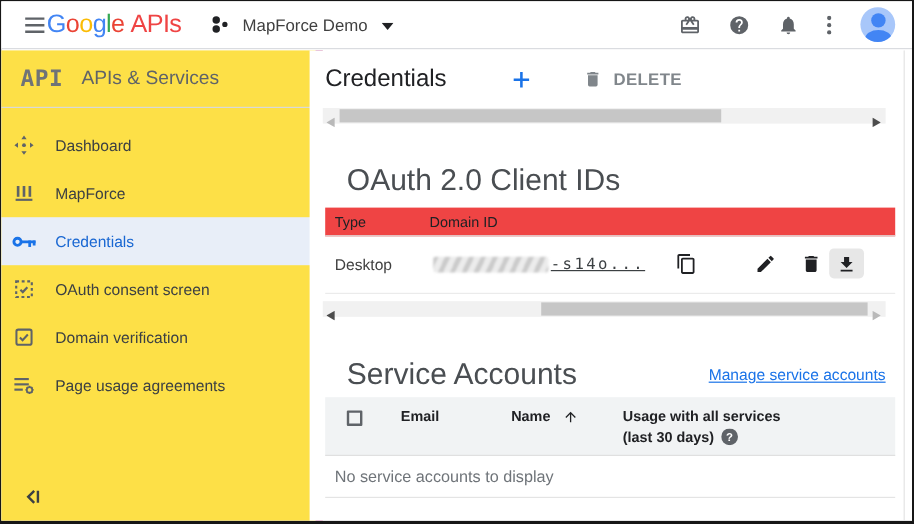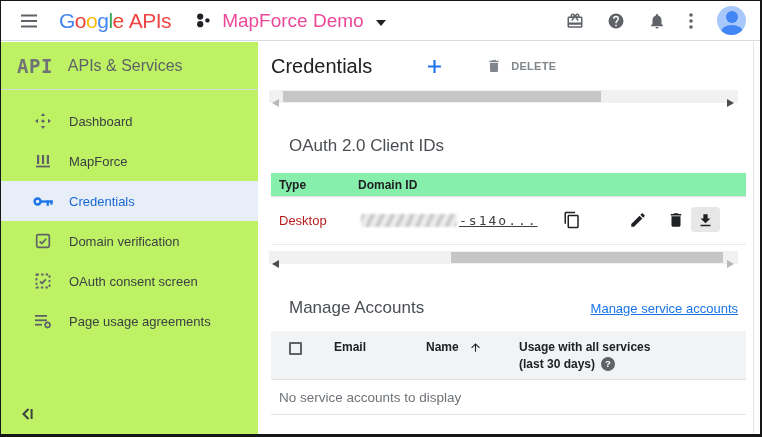--- a/index.html
+++ b/index.html
@@ -9,74 +9,74 @@
     background:#fff; font-family:"Liberation Sans", sans-serif;
     border:1px solid #161616; border-right-width:2px; border-bottom-width:3px;
   }
   
   .topbar {
     position:absolute; top:0; left:0; right:0; height:40px;
     display:flex; align-items:center; padding:0 14px 0 18px;
     border-bottom:1px solid #dadce0; background:#fff;
   }
   .hamburger { width:20px; height:20px; cursor:pointer; display:flex; align-items:center; }
-  .glogo { margin-left:20px; font-size:21px; font-weight:500; letter-spacing:-0.5px; display:flex; align-items:center;text-align:right; }
+  .glogo { font-size:21px; font-weight:500; letter-spacing:-0.5px; display:flex; align-items:center;text-align:right; }
   .glogo-suffix { color:#ef4444; margin-left:5px; font-weight:400; }
   .project-chip { display:flex; align-items:center; margin-left:24px; cursor:pointer; }
-  .project-name { margin-left:10px; font-size:19px; color:#ec4899;text-align:center; }
+  .project-name { margin-left:10px; font-size:14px; color:#404040;text-align:center; }
   .caret { margin-left:12px; }
   .topbar-spacer { flex:1; }
   .tb-iconbtn { width:26px; height:26px; display:flex; align-items:center; justify-content:center; margin-left:15px; cursor:pointer; }
   .avatar { width:29px; height:29px; border-radius:50%; overflow:hidden; background:#a8c7fa; margin-left:13px; position:relative; cursor:pointer; }
   .avatar .head { position:absolute; left:8.5px; top:5px; width:12px; height:12px; border-radius:50%; background:#4285f4; }
   .avatar .body { position:absolute; left:3.5px; top:19px; width:22px; height:14px; border-radius:50%; background:#4285f4; }
 
   
   .sidebar {
     position:absolute; top:41px; left:0; width:268px; bottom:0;
-    background:#bef264; border-right:6px solid #a21caf;
+    background:#fde047; border-right:6px solid #a21caf;
   }
   .sidebar-header { height:48px; display:flex; align-items:center; padding-left:16px; border-bottom:1px solid #d9d9d9; }
   .api-logo { font-family:"DejaVu Sans Mono", monospace; font-weight:bold; font-size:19px; color:#6f7377; letter-spacing:0.5px; }
   .sidebar-title { margin-left:15px; font-size:16px; color:#5f6368; }
   .nav { padding-top:11px; }
-  .nav-item { height:40px; display:flex; align-items:center; padding-left:31px; cursor:pointer; }
+  .nav-item { height:40px; display:flex; align-items:center; padding-left:8px; cursor:pointer; }
   .nav-item .icon-box { width:22px; display:flex; justify-content:center; align-items:center; }
   .nav-label { margin-left:15px; font-size:13px; color:#3c4043; }
   .nav-item.selected { background:#e8eef8; }
   .nav-item.selected .nav-label { color:#1967d2; }
   .collapse-btn { position:absolute; left:18px; bottom:10px; cursor:pointer; width:18px; height:18px; }
 
   
   .main { position:absolute; top:41px; left:257px; right:0; bottom:0; background:#fff; }
   .main-vline { position:absolute; top:0; bottom:0; right:6px; width:1px; background:#e4e4e4; }
   .page-header { position:absolute; top:0; left:0; right:0; height:48px; display:flex; align-items:center; padding-left:13px; }
   .page-title { font-size:20px; color:#202124; }
   .create-btn { display:flex; align-items:center; margin-left:55px; cursor:pointer; background:none; border:none; padding:0; font-family:inherit; }
   .create-btn .lbl { margin-left:9px; font-size:13px; font-weight:bold; letter-spacing:0.3px; color:#1a73e8; }
   .delete-btn { display:flex; align-items:center; margin-left:44px; cursor:pointer; background:none; border:none; padding:0; font-family:inherit; }
-  .delete-btn .lbl { margin-left:9px; font-size:11px; font-weight:bold; letter-spacing:0.3px; color:#80868b; }
+  .delete-btn .lbl { margin-left:9px; font-size:14px; font-weight:bold; letter-spacing:0.3px; color:#80868b; }
 
   .hscroll { position:absolute; height:13px; background:#f1f1f1; }
   .hs1 { top:48px; left:11px; width:469px; }
   .hs2 { top:209px; left:11px; width:469px; }
   .sb-thumb { position:absolute; top:1px; height:11px; background:#c6c6c6; cursor:pointer; }
   .hs1 .sb-thumb { left:14px; width:318px; }
   .hs2 .sb-thumb { left:182px; width:272px; }
   .sb-arrow { position:absolute; top:3px; width:8px; height:8px; cursor:pointer; }
   .sb-arrow.l { left:3px; } .sb-arrow.r { right:3px; }
 
-  .section-title { font-size:17px; color:#4a4e52; }
+  .section-title { font-size:25px; color:#4a4e52; }
   .oauth-title { position:absolute; top:94px; left:31px; }
 
   .oauth-table { position:absolute; top:131px; left:13px; width:475px; }
-  .thead { height:24px; display:flex; align-items:center; background:#86efac; border-bottom:1px solid #e0e0e0; font-size:12px; font-weight:bold; color:#202124; }
+  .thead { height:24px; display:flex; align-items:center; background:#ef4444; border-bottom:1px solid #e0e0e0; font-size:12px; font-weight:normal; color:#202124; }
   .thead .c-type { padding-left:8px; width:87px; }
   .orow { position:relative; height:48px; border-bottom:1px solid #ebebeb; }
-  .cell-type { position:absolute; left:8px; top:16px; font-size:13px; color:#b91c1c; }
+  .cell-type { position:absolute; left:8px; top:16px; font-size:13px; color:#404040; }
   .redacted { position:absolute; left:90px; top:17px; width:96px; height:13px; border-radius:2px;
     background:repeating-linear-gradient(115deg,#cbcbcb 0 4px,#ececec 4px 9px); filter:blur(1px); }
   .cid { position:absolute; left:188px; top:16px; font-family:"DejaVu Sans Mono", monospace; font-size:13px; letter-spacing:2px; color:#3c4043;text-decoration:underline; }
   .row-ic { position:absolute; top:14px; cursor:pointer; width:18px; height:18px; }
   .ic-copy { left:292px; } .ic-edit { left:358px; } .ic-del2 { left:396px; }
   .dl-btn { position:absolute; left:420px; top:10px; background:#e7e7e7; border-radius:4px; padding:5px 6px 3px 6px; cursor:pointer; line-height:0; }
 
   .sa-headrow { position:absolute; top:256px; left:31px; width:449px; display:flex; align-items:center; justify-content:space-between; }
   .manage-link { font-size:13px; color:#1a73e8; text-decoration:underline; cursor:pointer; }
 
@@ -183,34 +183,34 @@
               <rect x="7.6" y="5.4" width="12" height="2.3"></rect>
               <rect x="13.6" y="5.4" width="2.3" height="5.4"></rect>
               <rect x="17.3" y="5.4" width="2.3" height="4.2"></rect>
             </svg>
         </span>
         <span class="nav-label">Credentials</span>
       </div>
       <div class="nav-item">
         <span class="icon-box">
           <svg width="16" height="16" viewBox="0 0 16 16">
+              <rect x="1.5" y="1.5" width="13" height="13" fill="none" stroke="#5f6368" stroke-width="1.8" stroke-dasharray="2.4 2.2"></rect>
+              <path d="M5 8.4l2 2 3.8-4" stroke="#5f6368" stroke-width="1.8" fill="none"></path>
+            </svg>
+        </span>
+        <span class="nav-label">OAuth consent screen</span>
+      </div>
+      <div class="nav-item">
+        <span class="icon-box">
+          <svg width="16" height="16" viewBox="0 0 16 16">
               <rect x="1.7" y="1.7" width="12.6" height="12.6" rx="1.5" fill="none" stroke="#5f6368" stroke-width="1.7"></rect>
               <path d="M4.6 8.3l2.2 2.2 4.4-4.8" stroke="#5f6368" stroke-width="1.7" fill="none"></path>
             </svg>
         </span>
         <span class="nav-label">Domain verification</span>
-      </div>
-      <div class="nav-item">
-        <span class="icon-box">
-          <svg width="16" height="16" viewBox="0 0 16 16">
-              <rect x="1.5" y="1.5" width="13" height="13" fill="none" stroke="#5f6368" stroke-width="1.8" stroke-dasharray="2.4 2.2"></rect>
-              <path d="M5 8.4l2 2 3.8-4" stroke="#5f6368" stroke-width="1.8" fill="none"></path>
-            </svg>
-        </span>
-        <span class="nav-label">OAuth consent screen</span>
       </div>
       <div class="nav-item">
         <span class="icon-box">
           <svg width="18" height="16" viewBox="0 0 18 16" fill="#5f6368">
               <rect x="1" y="2" width="12" height="1.8"></rect>
               <rect x="1" y="6.4" width="12" height="1.8"></rect>
               <rect x="1" y="10.8" width="7" height="1.8"></rect>
               <circle cx="13.6" cy="11.9" r="2.3" fill="none" stroke="#5f6368" stroke-width="1.5"></circle>
               <path d="M13.6 8.4v1.2M13.6 14.2v1.2M10.1 11.9h1.2M15.9 11.9h1.2M11.2 9.5l.8.8M15.2 13.5l.8.8M16 9.5l-.8.8M12 13.5l-.8.8" stroke="#5f6368" stroke-width="1.2"></path>
             </svg>
@@ -304,21 +304,21 @@
       </span>
       <span class="sb-thumb"></span>
       <span class="sb-arrow r">
         <svg width="7" height="8" viewBox="0 0 7 8">
             <path d="M0 0v8l7-4z" fill="#b9b9b9"></path>
           </svg>
       </span>
     </div>
 
     <div class="sa-headrow">
-      <span class="section-title">Manage Accounts</span>
+      <span class="section-title">Service Accounts</span>
       <a class="manage-link">Manage service accounts</a>
     </div>
 
     <div class="sa-table">
       <div class="sa-head">
         <span class="sa-checkbox"></span>
         <span class="h-email">Email</span>
         <span class="h-name">
           <span>Name</span>
           <svg width="13" height="13" viewBox="0 0 24 24" fill="#202124">

